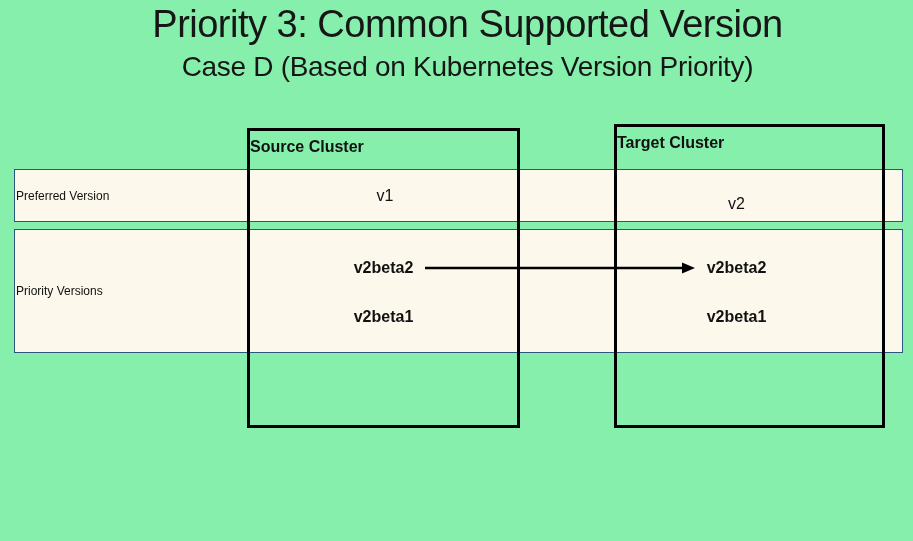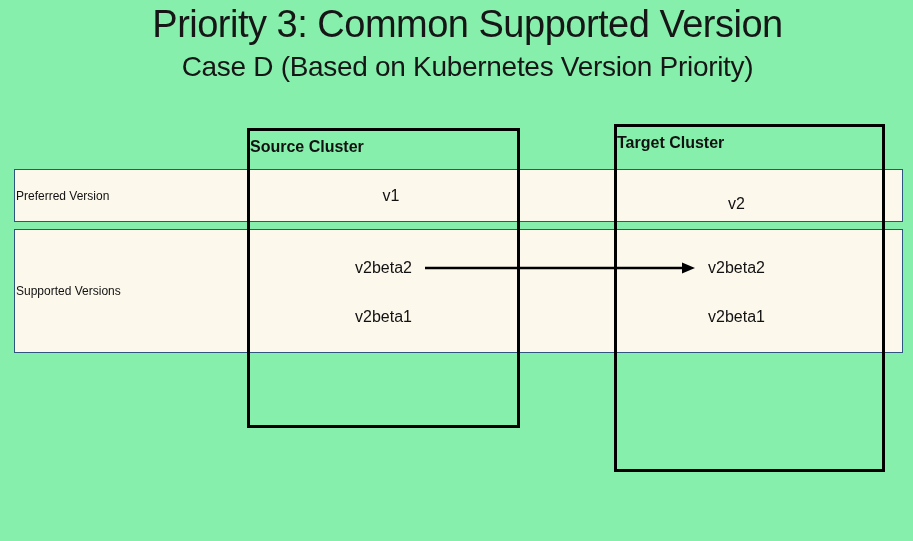--- a/index.html
+++ b/index.html
@@ -37,21 +37,21 @@
   }
 
   
   .cluster-box {
     border: 3px solid #000000;
     background: transparent;
     box-sizing: border-box;
     z-index: 2;
   }
   .box-source { left: 247px; top: 128px; width: 273px; height: 300px; }
-  .box-target { left: 614px; top: 124px; width: 271px; height: 348px; }
+  .box-target { left: 614px; top: 124px; width: 271px; height: 304px; }
   .cluster-header {
     width: 100%;
     padding-top: 7px;
     text-align: left;
     font-size: 16px;
     font-weight: 700;
     color: #111111;
   }
 
   
@@ -79,23 +79,23 @@
   .label-supported { top: 229px; height: 124px; }
 
   .cell {
     display: flex;
     align-items: center;
     justify-content: center;
     font-size: 16px;
     color: #111111;
     z-index: 3;
   }
-  .cell-bold { font-weight: 400; }
+  .cell-bold { font-weight: 700; }
 
-  .cell-v1 { left: 250px; top: 169px; width: 270px; height: 53px; padding-left: 6px; }
+  .cell-v1 { left: 250px; top: 169px; width: 270px; height: 53px; }
   .cell-v2 { left: 614px; top: 169px; width: 245px; height: 69px; }
 
   .src-col { left: 247px; width: 273px; }
   .tgt-col { left: 614px; width: 245px; }
   .row-beta2 { top: 255px; height: 26px; }
   .row-beta1 { top: 304px; height: 26px; text-align: right; }
 
   .arrow-svg { left: 422px; top: 259px; z-index: 4; }
 
   
@@ -119,21 +119,21 @@
   <div class="abs band band-supported"></div>
 
   <div class="abs cluster-box box-source">
     <div class="cluster-header">Source Cluster</div>
   </div>
   <div class="abs cluster-box box-target">
     <div class="cluster-header">Target Cluster</div>
   </div>
 
   <div class="abs row-label label-preferred">Preferred Version</div>
-  <div class="abs row-label label-supported">Supported Versions</div>
+  <div class="abs row-label label-supported">Priority Versions</div>
 
   <div class="abs cell cell-v1">v1</div>
   <div class="abs cell cell-v2">v2</div>
 
   <div class="abs cell cell-bold src-col row-beta2">v2beta2</div>
   <div class="abs cell cell-bold src-col row-beta1">v2beta1</div>
   <div class="abs cell cell-bold tgt-col row-beta2">v2beta2</div>
   <div class="abs cell cell-bold tgt-col row-beta1">v2beta1</div>
 
   <svg class="abs arrow-svg" width="280" height="18">

